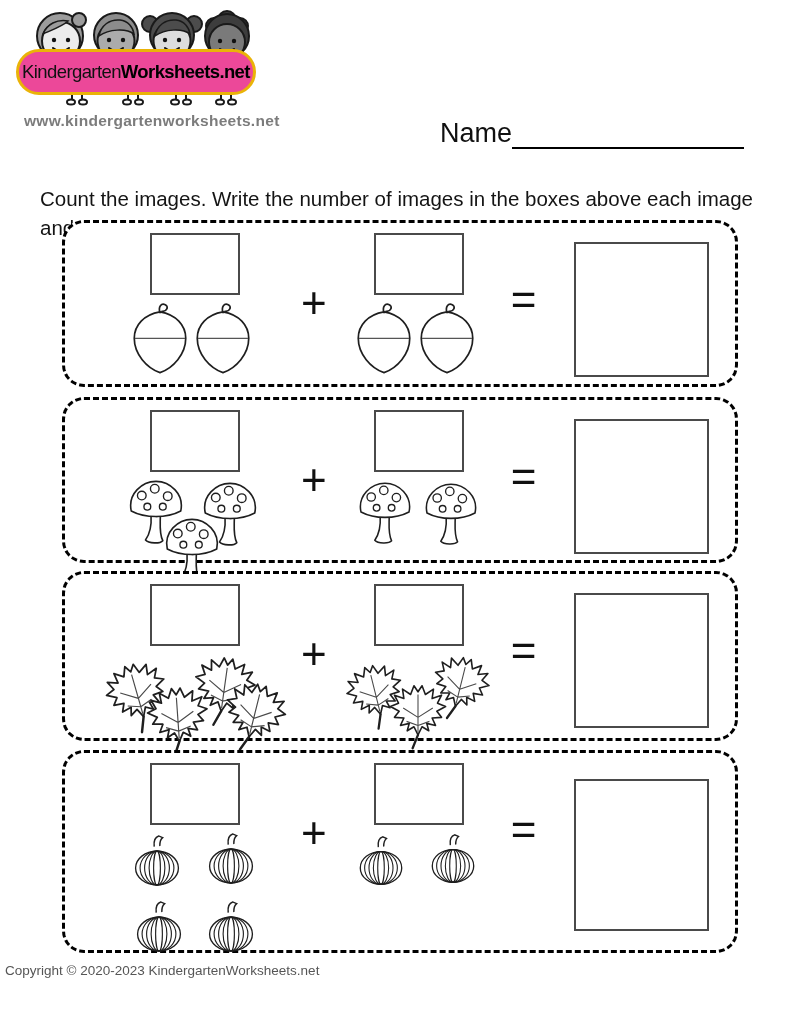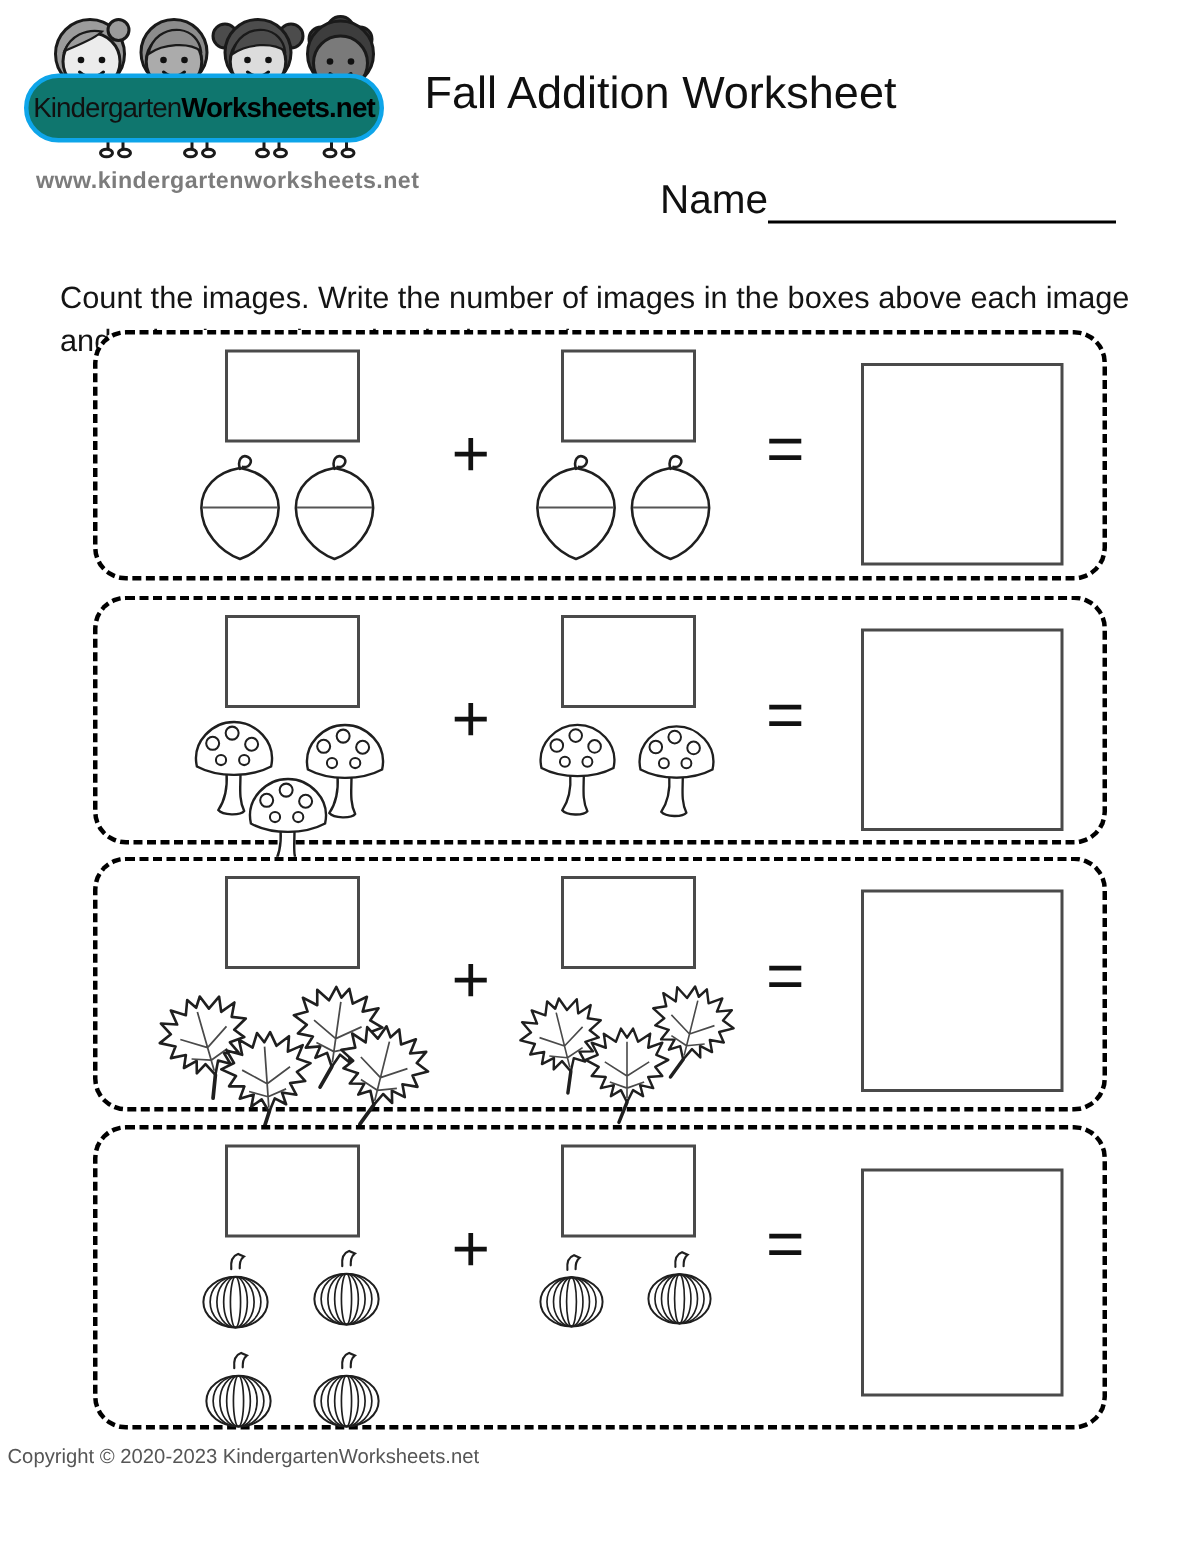--- a/index.html
+++ b/index.html
@@ -2,21 +2,21 @@
 <html><head>
 <meta charset="utf-8">
 <style>
   html,body{margin:0;padding:0;background:#fff;}
   .page{position:relative;width:800px;height:1035px;background:#fff;overflow:hidden;
         font-family:"Liberation Sans",sans-serif;color:#1a1a1a;}
 
   
   .logo{position:absolute;left:16px;top:8px;width:240px;}
   .logo-heads{display:block;position:relative;z-index:1;margin-bottom:-17px;}
-  .logo-banner{position:relative;z-index:2;border:3px solid #0ea5e9;border-radius:24px;background:#0f766e;
+  .logo-banner{position:relative;z-index:2;border:3px solid #eab308;border-radius:24px;background:#ec4899;
                height:40px;display:flex;align-items:center;justify-content:center;white-space:nowrap;
                font-size:18.5px;letter-spacing:-0.6px;}
   .brand-reg{font-weight:400;color:#111;}
   .brand-bold{font-weight:800;color:#000;}
   .logo-feet{display:block;margin-top:-2px;}
   .site-url{position:absolute;left:24px;top:112px;font-size:15.5px;color:#7c7c7c;letter-spacing:0.3px;font-weight:bold;}
 
   
   .page-title{position:absolute;left:283px;top:46px;font-size:30px;font-weight:400;color:#101010;}
   .name-row{position:absolute;left:440px;top:118px;font-size:27px;color:#101010;display:flex;align-items:flex-end;}
@@ -194,21 +194,20 @@
         <path d="M205 0 v7"></path>
           <path d="M215 0 v7"></path>
           <ellipse cx="204" cy="9" rx="4" ry="2.5"></ellipse>
           <ellipse cx="216" cy="9" rx="4" ry="2.5"></ellipse>
       </g>
     </svg>
   </div>
 
   <div class="site-url">www.kindergartenworksheets.net</div>
 
-  <div class="page-title">Fall Addition Worksheet</div>
 
   <div class="name-row">
     <span>Name</span>
       <span class="name-line"></span>
   </div>
 
   <div class="instructions">Count the images. Write the number of images in the boxes above each image and write the total number in the last box.</div>
 
   <div id="rows-container">
   <div class="row row-1">

